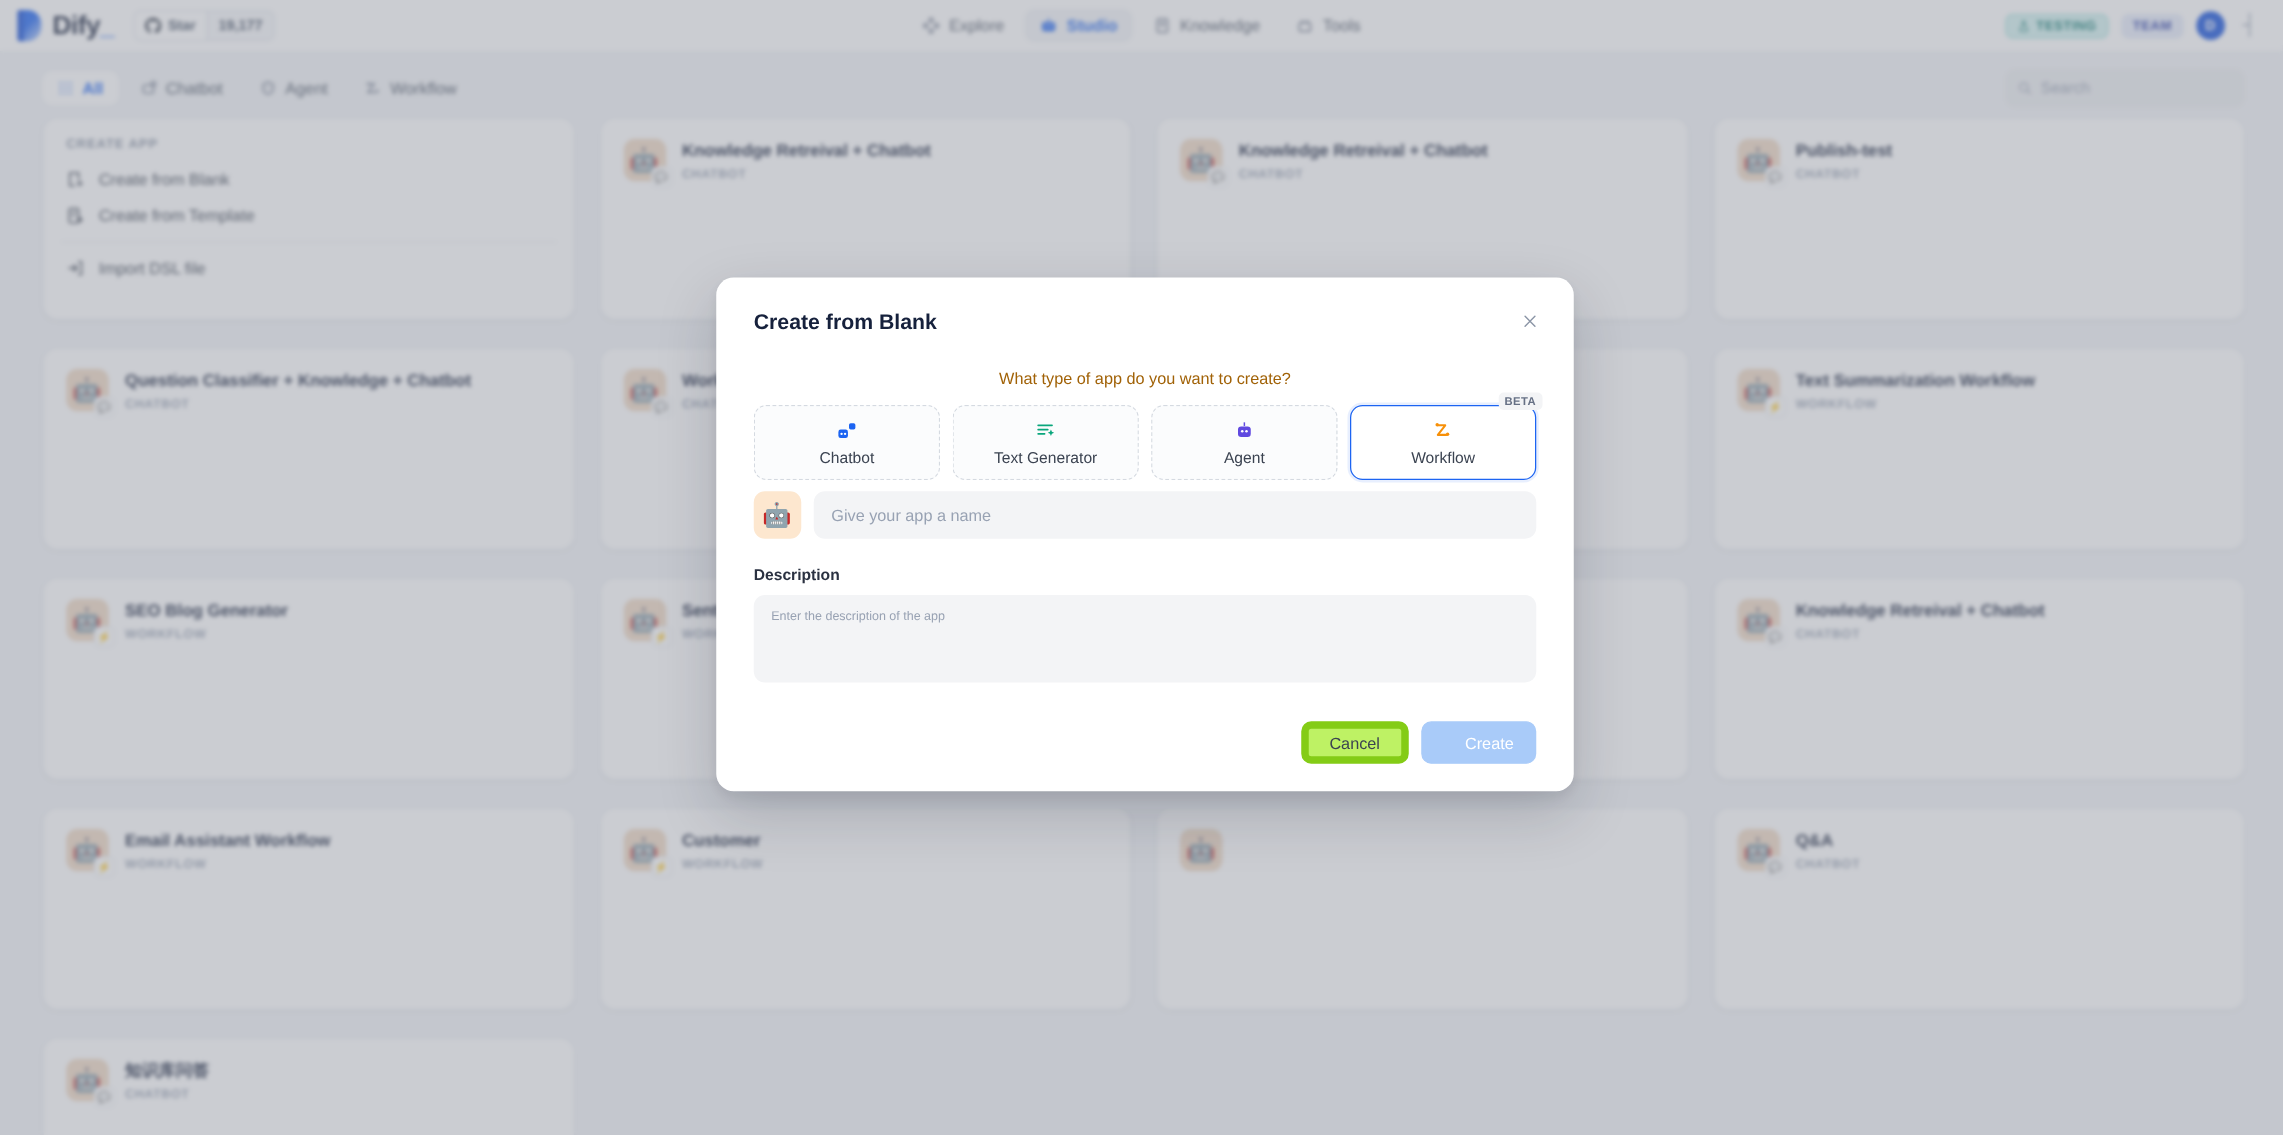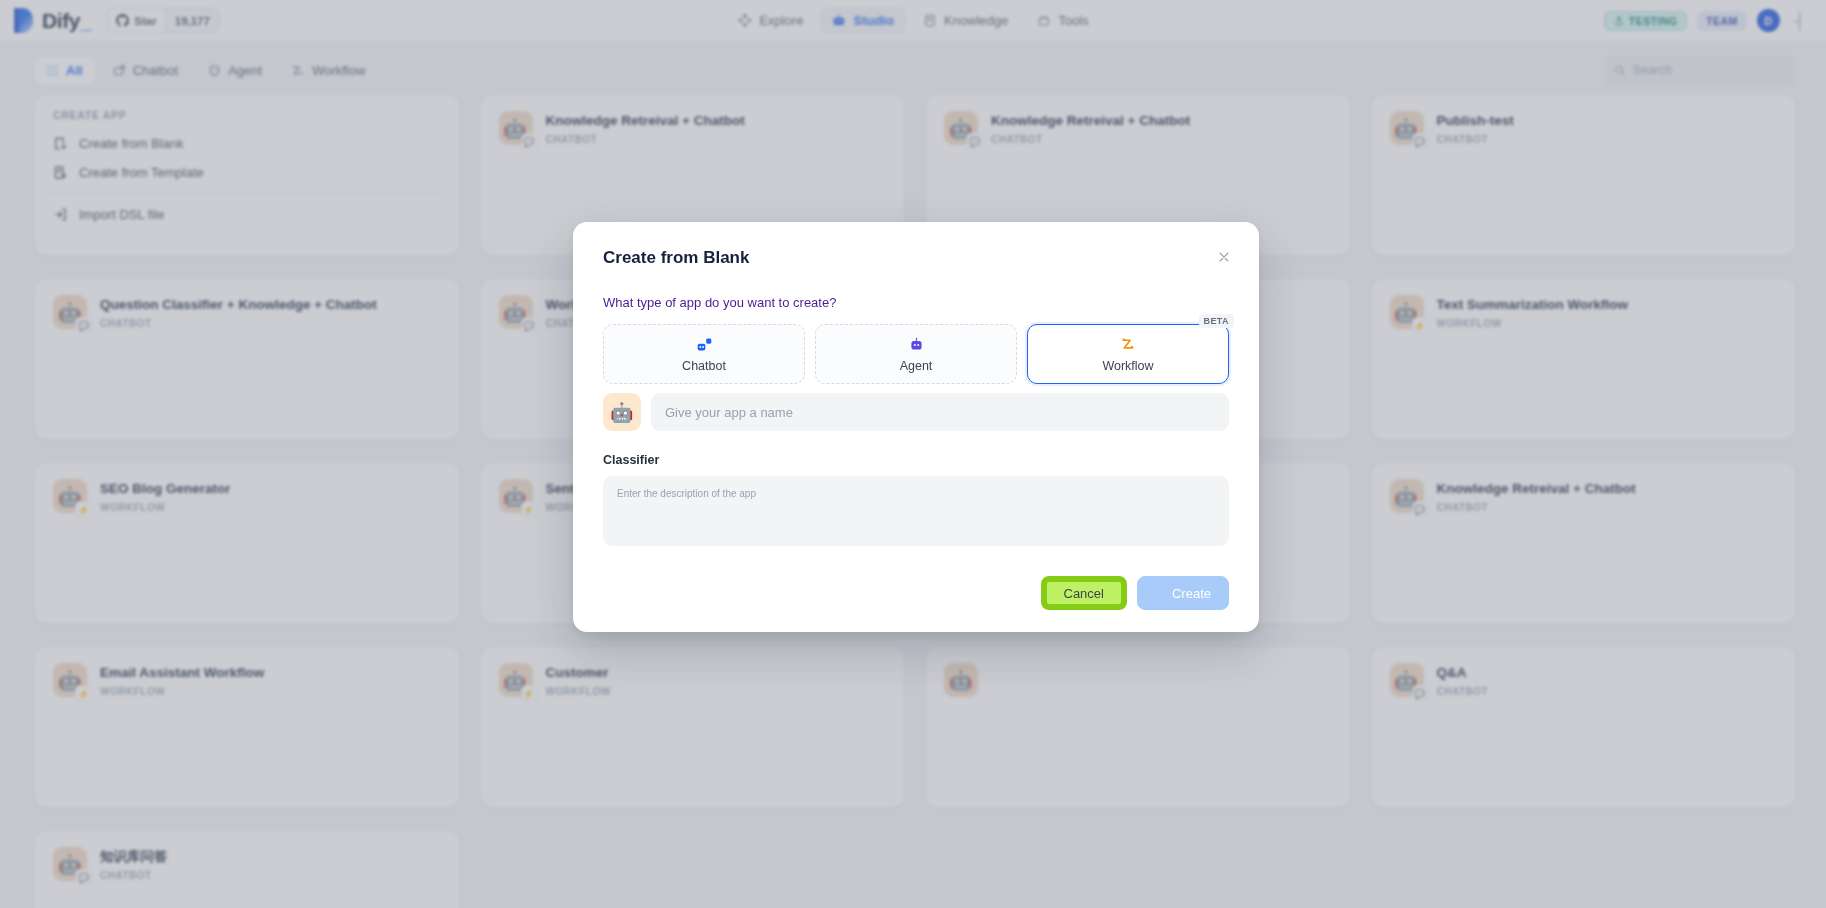--- a/index.html
+++ b/index.html
@@ -179,21 +179,21 @@
     background:#ffffff; border-radius:14px;
     box-shadow: 0 18px 48px rgba(16,24,40,0.18), 0 4px 10px rgba(16,24,40,0.07);
     padding: 26px 30px 22px 30px;
   }
   .modal-title { font-size:17px; font-weight:700; color:#16213c; }
   .modal-close {
     position:absolute; right:24px; top:24px;
     width:22px; height:22px; display:flex; align-items:center; justify-content:center;
     color:#8b95a6; cursor:pointer; font-size:15px;
   }
-  .modal-q { font-size:13px; color:#4c1d95; margin-top:27px; }
+  .modal-q { font-size:13px; color:#a16207; margin-top:27px;text-align:center; }
 
   .type-row { display:flex; gap:10px; margin-top:14px; }
   .type-card {
     flex:1; height:60px; border-radius:10px;
     border:1px dashed #d5dae1; background:#fbfcfd;
     display:flex; flex-direction:column; align-items:center; justify-content:center;
     gap:6px; cursor:pointer; position:relative;
   }
   .type-card.selected {
     border:1.5px solid #1c64f2; background:#ffffff;
@@ -606,20 +606,27 @@
         <svg class="ti" width="17" height="17" viewBox="0 0 20 20">
             <rect x="2" y="9" width="9" height="8" rx="2.2" fill="#1c64f2"></rect>
             <rect x="12" y="3" width="6" height="6" rx="1.6" fill="#1c64f2"></rect>
             <circle cx="5" cy="13" r="1.1" fill="#fff"></circle>
             <circle cx="8.3" cy="13" r="1.1" fill="#fff"></circle>
           </svg>
         <div class="tl">Chatbot</div>
       </div>
       <div class="type-card">
         <svg class="ti" width="17" height="17" viewBox="0 0 20 20">
+            <path d="M3 5h13M3 9h9M3 13h6" stroke="#0aa67c" stroke-width="1.7" stroke-linecap="round"></path>
+            <path d="M15 9l.9 2.1 2.1.9-2.1.9-.9 2.1-.9-2.1-2.1-.9 2.1-.9z" fill="#0aa67c"></path>
+          </svg>
+        <div class="tl">Text Generator</div>
+      </div>
+      <div class="type-card">
+        <svg class="ti" width="17" height="17" viewBox="0 0 20 20">
             <rect x="4" y="6" width="12" height="10" rx="3" fill="#6049e0"></rect>
             <circle cx="8" cy="10.6" r="1.2" fill="#fff"></circle>
             <circle cx="12" cy="10.6" r="1.2" fill="#fff"></circle>
             <rect x="9.3" y="2.2" width="1.4" height="3.4" fill="#6049e0"></rect>
           </svg>
         <div class="tl">Agent</div>
       </div>
       <div class="type-card selected">
         <div class="beta-tag">BETA</div>
         <svg class="ti" width="17" height="17" viewBox="0 0 20 20">
@@ -629,21 +636,21 @@
           </svg>
         <div class="tl">Workflow</div>
       </div>
     </div>
 
     <div class="name-row">
       <div class="name-icon">🤖</div>
       <input class="name-input" placeholder="Give your app a name" style="">
     </div>
 
-    <div class="field-label">Classifier</div>
+    <div class="field-label">Description</div>
     <textarea class="desc-input" placeholder="Enter the description of the app" style=""></textarea>
 
     <div class="modal-footer">
       <div class="btn btn-cancel">Cancel</div>
       <div class="btn btn-create">Create</div>
     </div>
   </div>
 </div>
 
 </body></html>

